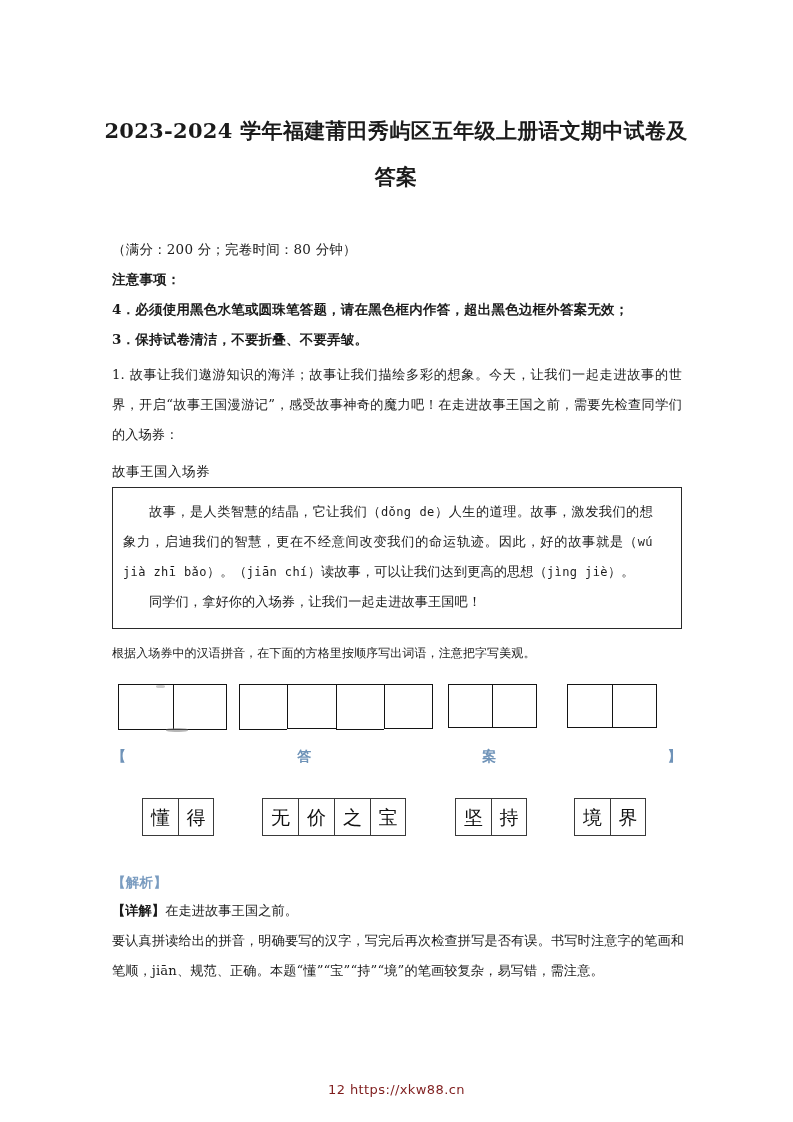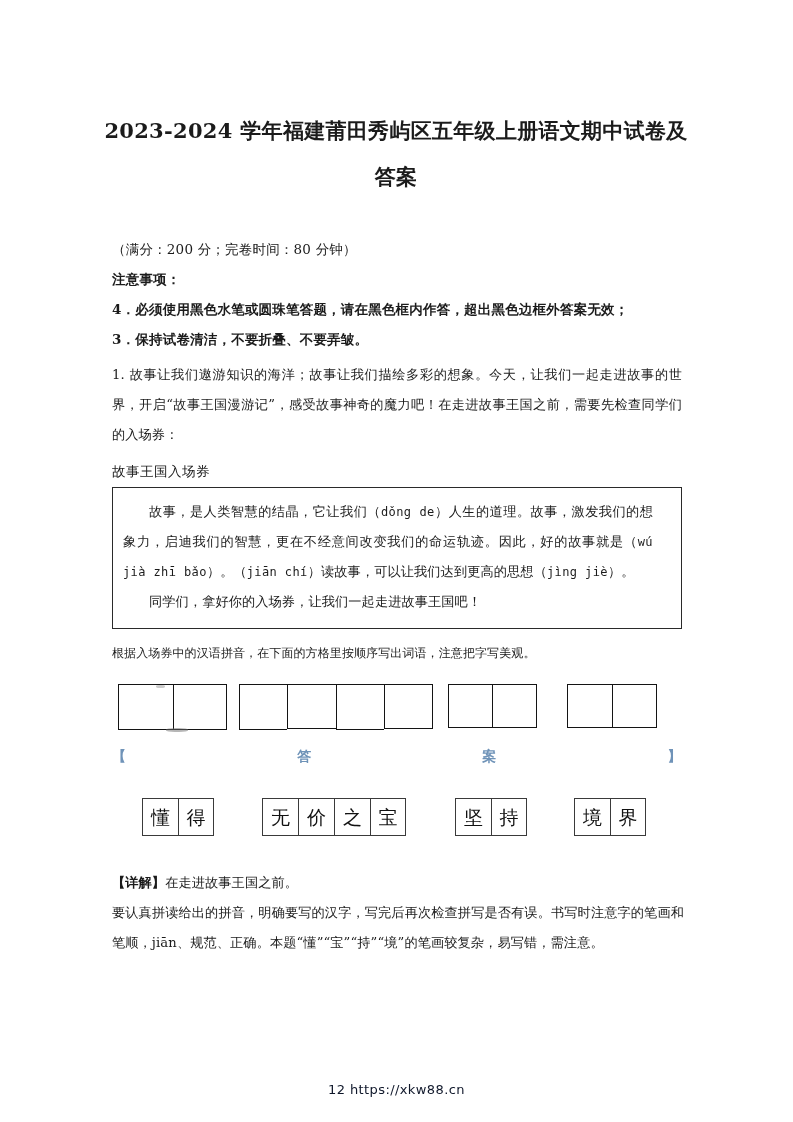--- a/index.html
+++ b/index.html
@@ -189,21 +189,21 @@
   }
   .exp-strong { font-weight: bold; margin-top: 47px; }
 
   
   .footer {
     position: absolute;
     left: 0;
     top: 1070px;
     width: 793px;
     text-align: center;
-    color: #0f172a;
+    color: #7f1d1d;
     font-size: 13px;
     font-family: "DejaVu Sans", "Liberation Sans", sans-serif;
     letter-spacing: 0.4px;
   }
 </style>
 </head>
 <body>
 
 <div class="page">
 
@@ -276,19 +276,20 @@
       <div class="acell">坚</div>
       <div class="acell">持</div>
     </div>
     <div class="agrid" style="left:462px;">
       <div class="acell">境</div>
       <div class="acell">界</div>
     </div>
   </div>
 
   <div class="explain">
+    <div class="tag-blue">【解析】</div>
     <div class="exp-line"><span class="exp-strong">【详解】</span><span>在走进故事王国之前。</span></div>
     <div class="exp-line">要认真拼读给出的拼音，明确要写的汉字，写完后再次检查拼写是否有误。书写时注意字的笔画和笔顺，jiān、规范、正确。本题“懂”“宝”“持”“境”的笔画较复杂，易写错，需注意。</div>
   </div>
 
   <div class="footer">12 https://xkw88.cn</div>
 
 </div>
 
 </body></html>

